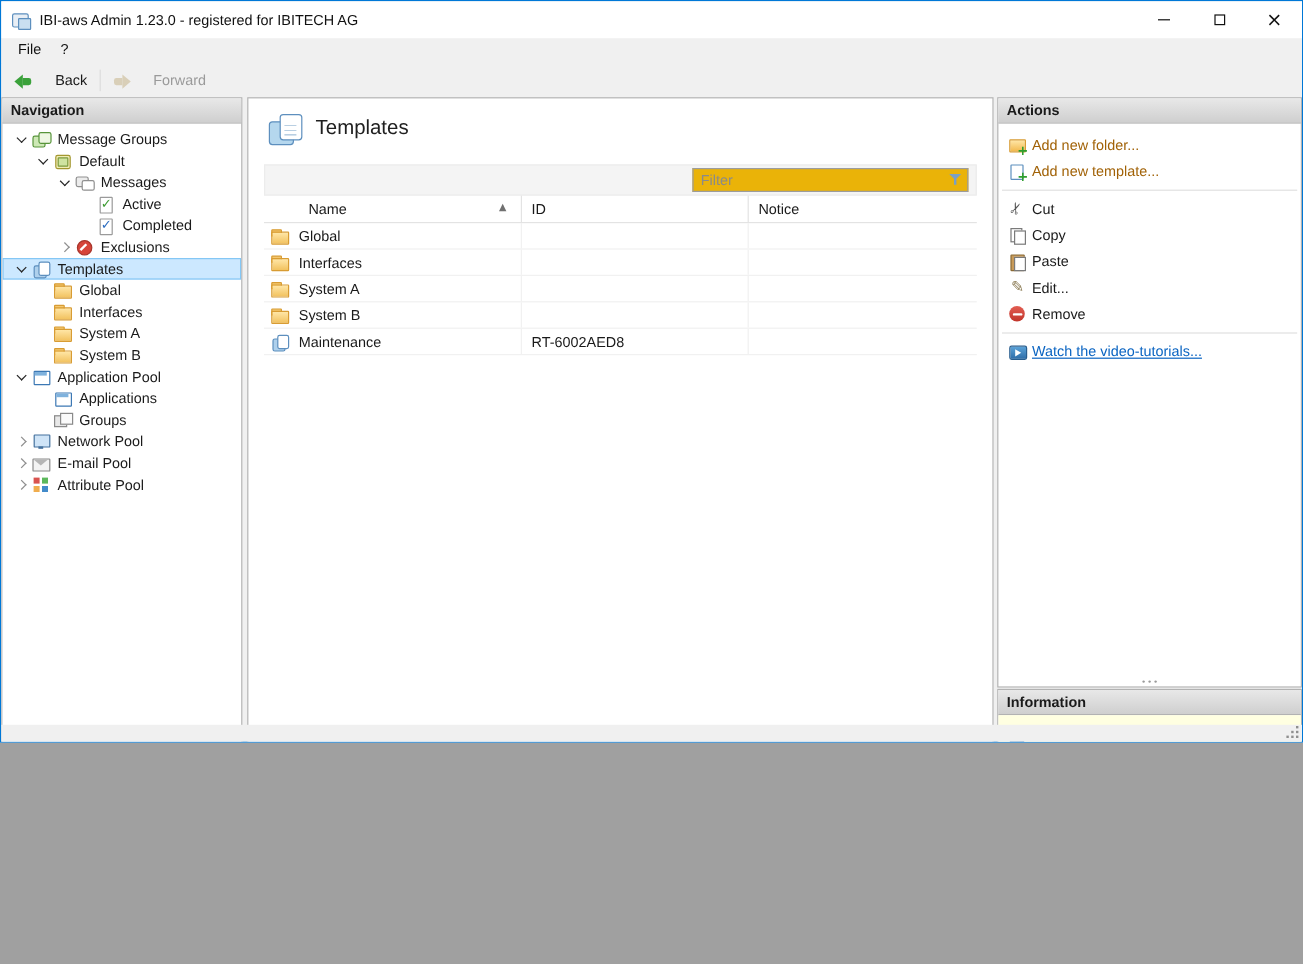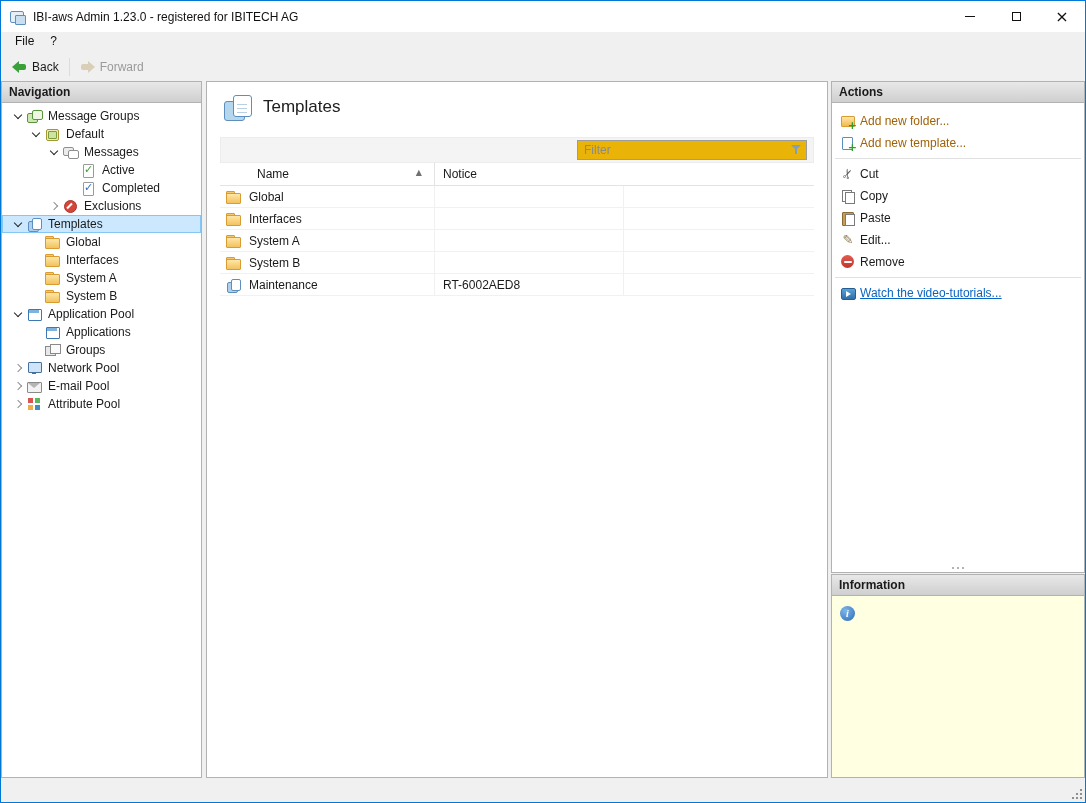--- a/index.html
+++ b/index.html
@@ -1,36 +1,36 @@
 <!DOCTYPE html>
 <html><head>
 <meta charset="utf-8">
 <style>
   *{margin:0;padding:0;box-sizing:border-box}
   html,body{background:#a0a0a0}
   body{font-family:"Liberation Sans","DejaVu Sans",sans-serif;font-size:12px;color:#1a1a1a}
-  .window{position:relative;width:1086px;height:803px;background:#f0f0f0;border:1px solid #0078d7;overflow:hidden}
+  .window{position:relative;width:1086px;height:619px;background:#f0f0f0;border:1px solid #0078d7;overflow:hidden}
 
   
   .titlebar{position:absolute;left:0;top:0;right:0;height:31px;background:#fff;display:flex;align-items:center}
   .app-icon{width:18px;height:18px;margin:0 6px 0 8px;position:relative;flex:none}
   .app-icon::before{content:"";position:absolute;left:1px;top:3px;width:12px;height:10px;background:#e8eef5;border:1px solid #5d8fbe;border-radius:2px}
   .app-icon::after{content:"";position:absolute;left:6px;top:7px;width:9px;height:8px;background:#c9dff0;border:1px solid #5d8fbe;border-radius:1px}
   .title{font-size:12px;color:#111;white-space:nowrap}
   .caption-buttons{margin-left:auto;display:flex;height:100%}
   .cap-btn{width:46px;height:100%;display:flex;align-items:center;justify-content:center;border:none;background:transparent;cursor:default}
   .glyph-min{display:inline-block;width:10px;height:1px;background:#111}
   .glyph-max{display:inline-block;width:9px;height:9px;border:1px solid #111}
   .glyph-close{font-size:16px;line-height:1;color:#111;font-family:"DejaVu Sans",sans-serif}
 
   
   .menubar{position:absolute;left:0;right:0;top:31px;height:21px;background:#f0f0f0;display:flex;align-items:flex-start;padding-left:6px}
   .menu-item{padding:2px 8px;color:#111;cursor:default}
   .toolbar{position:absolute;left:0;right:0;top:52px;height:28px;background:#f0f0f0;display:flex;align-items:center;padding-left:4px}
-  .tool-btn{display:flex;align-items:center;gap:5px;padding:3px 7px;border-radius:2px;cursor:default}
+  .tool-btn{display:flex;align-items:flex-end;gap:19px;padding:3px 7px;border-radius:2px;cursor:default}
   .tool-label{color:#1a1a1a}
   .tool-btn.disabled .tool-label{color:#9a9a9a}
   .arrow-left{width:15px;height:12px;position:relative;flex:none}
   .arrow-left::before{content:"";position:absolute;left:0;top:0;border-right:7px solid #3aa13a;border-top:6px solid transparent;border-bottom:6px solid transparent}
   .arrow-left::after{content:"";position:absolute;left:7px;top:3px;width:7px;height:6px;background:#3aa13a;border-radius:0 2px 2px 0}
   .arrow-right{width:15px;height:12px;position:relative;flex:none}
   .arrow-right::before{content:"";position:absolute;right:0;top:0;border-left:7px solid #d9cfb8;border-top:6px solid transparent;border-bottom:6px solid transparent}
   .arrow-right::after{content:"";position:absolute;left:1px;top:3px;width:7px;height:6px;background:#d9cfb8;border-radius:2px 0 0 2px}
   .tool-sep{width:1px;height:18px;background:#dcdcdc;margin:0 3px}
 
@@ -313,20 +313,23 @@
         <input class="filter-input" type="text" placeholder="Filter" style="">
         <span class="funnel"></span>
       </span>
     </div>
 
     <div class="table">
       <div class="thead">
         <span class="hcell h-name">
           <span>Name</span>
           <span class="sort-asc">▲</span>
+        </span>
+        <span class="hcell h-id">
+          <span>ID</span>
         </span>
         <span class="hcell h-notice">
           <span>Notice</span>
         </span>
       </div>
       <div class="tbody">
           <div class="trow">
             <span class="cell c-icon">
               <span class="ticon ic-folder"></span>
             </span>

